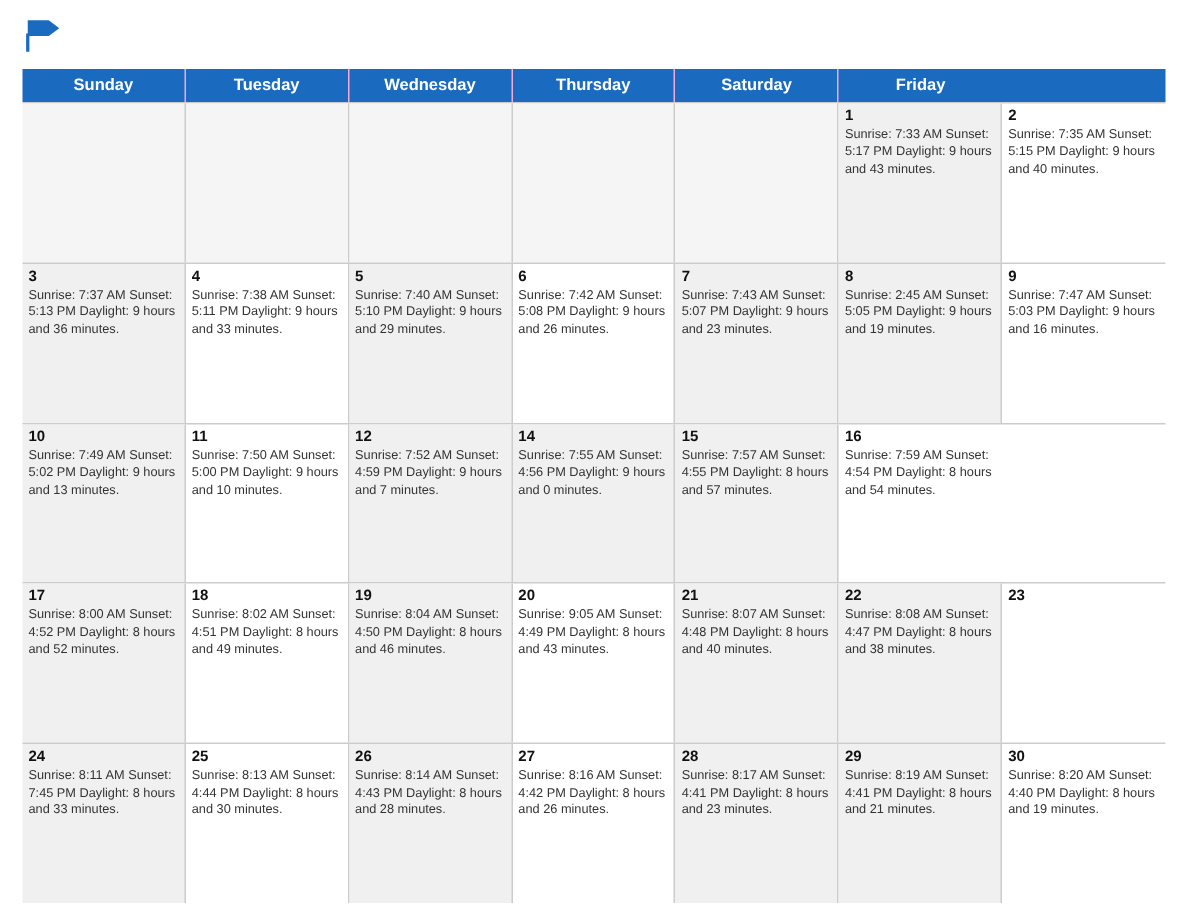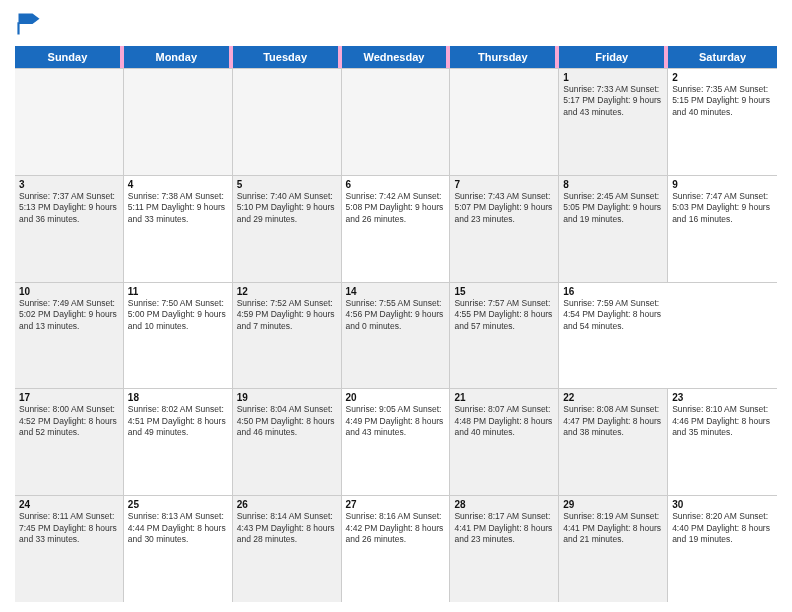--- a/index.html
+++ b/index.html
@@ -59,21 +59,21 @@
       display: grid;
       grid-template-columns: repeat(7, 1fr);
       background: #1a6bbf;
       color: #fff;
     }
     .cal-header-cell {
       padding: 5px 4px;
       font-size: 11px;
       font-weight: bold;
       text-align: center;
-      border-right: 4px solid #f9a8d4;
+      border-right: 1px solid #f9a8d4;
     }
     .cal-header-cell:last-child { border-right: none; }
     .cal-body {
       flex: 1;
       display: grid;
       grid-template-rows: repeat(5, 1fr);
     }
     .cal-row {
       display: grid;
       grid-template-columns: repeat(7, 1fr);
@@ -122,26 +122,25 @@
     </div>
     <div class="title-area">
       <div class="month-title"></div>
       <div class="subtitle"></div>
     </div>
   </div>
 
   <div class="calendar">
     <div class="cal-header">
     <div class="cal-header-cell">Sunday</div>
-        <div class="cal-header-cell">Monday</div>
         <div class="cal-header-cell">Tuesday</div>
         <div class="cal-header-cell">Wednesday</div>
         <div class="cal-header-cell">Thursday</div>
+        <div class="cal-header-cell">Saturday</div>
         <div class="cal-header-cell">Friday</div>
-        <div class="cal-header-cell">Saturday</div>
       </div>
     <div class="cal-body">
     <div class="cal-row">
           <div class="cal-cell empty"></div>
           <div class="cal-cell empty"></div>
           <div class="cal-cell empty"></div>
           <div class="cal-cell empty"></div>
           <div class="cal-cell empty"></div>
           <div class="cal-cell shaded">
             <span class="day-num">1</span>
@@ -270,23 +269,20 @@
 Daylight: 8 hours and 40 minutes.</div>
           </div>
           <div class="cal-cell shaded">
             <span class="day-num">22</span>
             <div class="day-info">Sunrise: 8:08 AM
 Sunset: 4:47 PM
 Daylight: 8 hours and 38 minutes.</div>
           </div>
           <div class="cal-cell">
             <span class="day-num">23</span>
-            <div class="day-info">Sunrise: 8:10 AM
-Sunset: 4:46 PM
-Daylight: 8 hours and 35 minutes.</div>
           </div>
         </div>
         <div class="cal-row">
           <div class="cal-cell shaded">
             <span class="day-num">24</span>
             <div class="day-info">Sunrise: 8:11 AM
 Sunset: 7:45 PM
 Daylight: 8 hours and 33 minutes.</div>
           </div>
           <div class="cal-cell">

